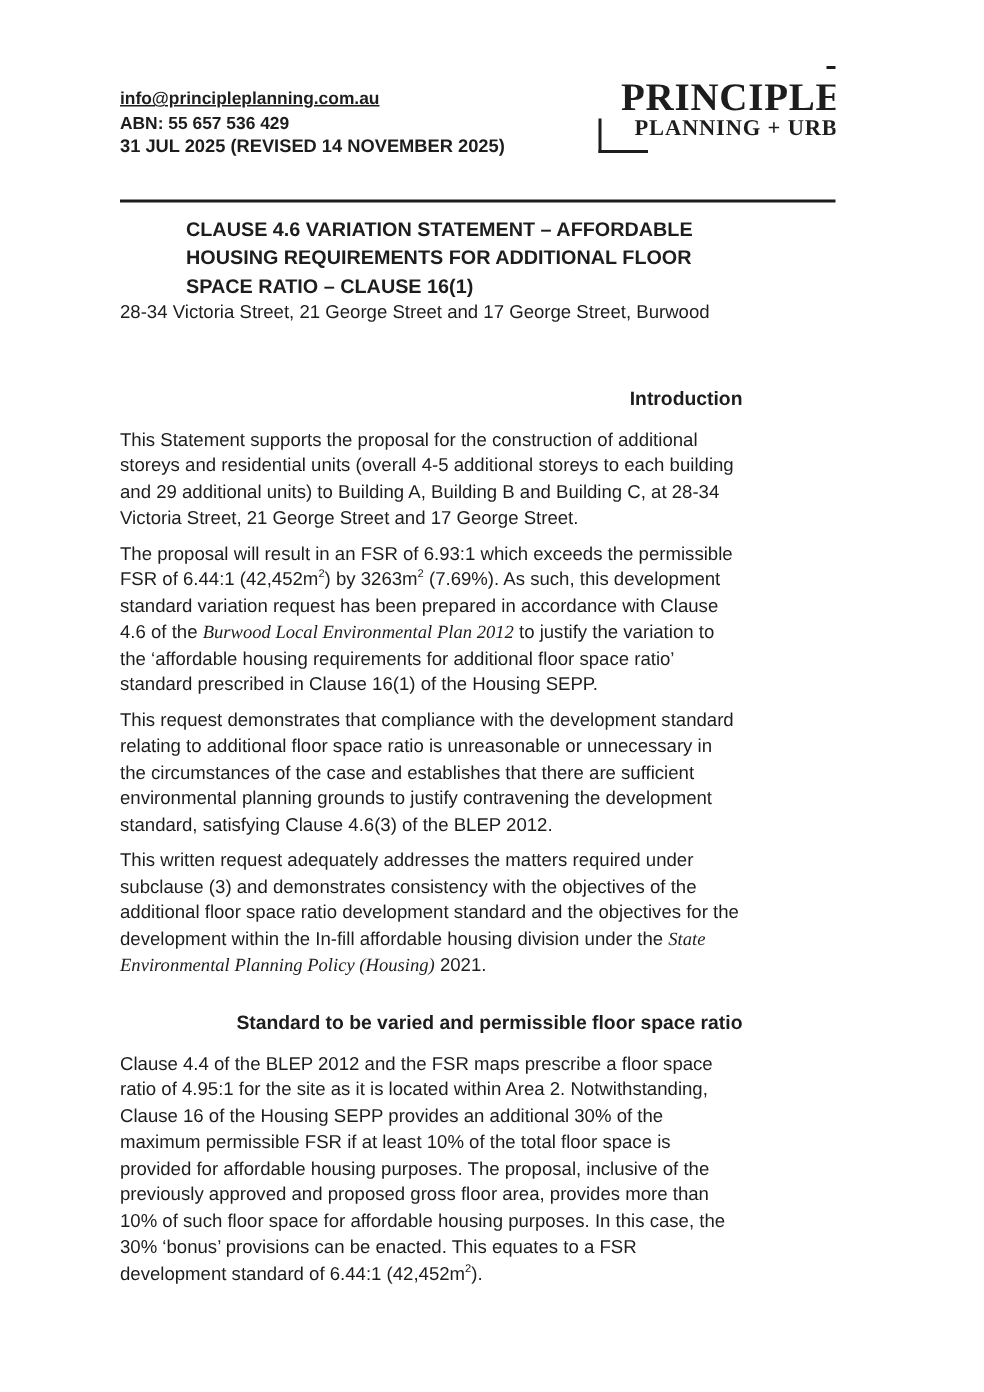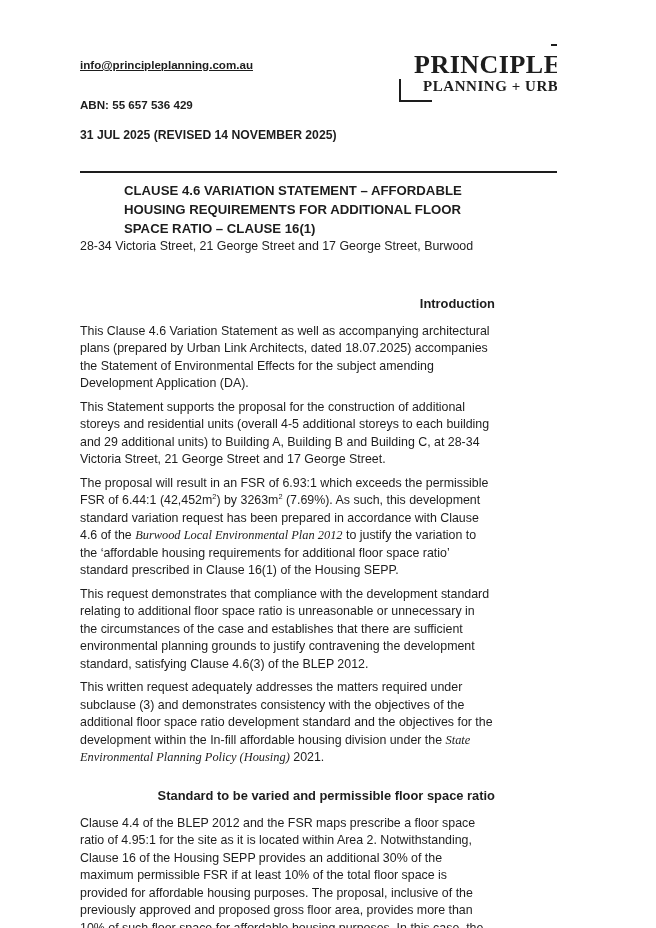--- a/index.html
+++ b/index.html
@@ -16,22 +16,22 @@
     overflow:hidden;
   }
   .email {
     display:inline-block;
     font-weight:bold;
     font-size:11.6px;
     line-height:15px;
     text-decoration:underline;
     text-underline-offset:1px;
   }
-  .abn { font-weight:bold; font-size:11.6px; line-height:15px;margin-top:22px; }
-  .doc-date { font-weight:bold; font-size:12.2px; line-height:15px; margin-top:16px; }
+  .abn { font-weight:bold; font-size:11.6px; line-height:15px; }
+  .doc-date { font-weight:bold; font-size:12.2px; line-height:15px; }
 
   .logo { position:absolute; top:44px; left:399px; width:188px; height:58px; }
   .corner { position:absolute; }
   .corner-tr { top:0; right:0; width:36px; height:23px;
     border-top:2.5px solid #1d1d1d; border-right:2.5px solid #1d1d1d; }
   .corner-bl { bottom:0; left:0; width:33px; height:23px;
     border-bottom:2.5px solid #1d1d1d; border-left:2.5px solid #1d1d1d; }
   .logo-text { position:absolute; left:15px; top:8px;font-family:Liberation Serif, serif; }
   .logo-name { font-size:26px; font-weight:bold; letter-spacing:0.5px; line-height:26px; white-space:nowrap; }
   .logo-tagline { font-size:15px; font-weight:bold; letter-spacing:0.55px; line-height:12px; margin-top:2px; white-space:nowrap;margin-left:9px; }
@@ -75,21 +75,20 @@
     <div class="doc-date">31 JUL 2025 (REVISED 14 NOVEMBER 2025)</div>
   </header>
 
   <hr class="rule">
 
   <h1 class="doc-title">CLAUSE 4.6 VARIATION STATEMENT – AFFORDABLE HOUSING REQUIREMENTS FOR ADDITIONAL FLOOR SPACE RATIO – CLAUSE 16(1)</h1>
   <div class="doc-subtitle">28-34 Victoria Street, 21 George Street and 17 George Street, Burwood</div>
 
   <section class="sec-first">
     <h2 class="sec-heading">Introduction</h2>
-    <p class="para"><span>This Clause 4.6 Variation Statement as well as accompanying architectural plans (prepared by Urban Link Architects, dated 18.07.2025) accompanies the Statement of Environmental Effects for the subject amending Development Application (DA).</span></p>
     <p class="para"><span>This Statement supports the proposal for the construction of additional storeys and residential units (overall 4-5 additional storeys to each building and 29 additional units) to Building A, Building B and Building C, at 28-34 Victoria Street, 21 George Street and 17 George Street.</span></p>
     <p class="para"><span>The proposal will result in an FSR of 6.93:1 which exceeds the permissible FSR of 6.44:1 (42,452m</span><sup>2</sup><span>) by 3263m</span><sup>2</sup><span> (7.69%). As such, this development standard variation request has been prepared in accordance with Clause 4.6 of the </span><em>Burwood Local Environmental Plan 2012</em><span> to justify the variation to the ‘affordable housing requirements for additional floor space ratio’ standard prescribed in Clause 16(1) of the Housing SEPP.</span></p>
     <p class="para"><span>This request demonstrates that compliance with the development standard relating to additional floor space ratio is unreasonable or unnecessary in the circumstances of the case and establishes that there are sufficient environmental planning grounds to justify contravening the development standard, satisfying Clause 4.6(3) of the BLEP 2012.</span></p>
     <p class="para"><span>This written request adequately addresses the matters required under subclause (3) and demonstrates consistency with the objectives of the additional floor space ratio development standard and the objectives for the development within the In-fill affordable housing division under the </span><em>State Environmental Planning Policy (Housing)</em><span> 2021.</span></p>
   </section>
 
   <section class="sec-next">
     <h2 class="sec-heading">Standard to be varied and permissible floor space ratio</h2>
     <p class="para"><span>Clause 4.4 of the BLEP 2012 and the FSR maps prescribe a floor space ratio of 4.95:1 for the site as it is located within Area 2. Notwithstanding, Clause 16 of the Housing SEPP provides an additional 30% of the maximum permissible FSR if at least 10% of the total floor space is provided for affordable housing purposes. The proposal, inclusive of the previously approved and proposed gross floor area, provides more than 10% of such floor space for affordable housing purposes. In this case, the 30% ‘bonus’ provisions can be enacted. This equates to a FSR development standard of 6.44:1 (42,452m</span><sup>2</sup><span>).</span></p>
   </section>

